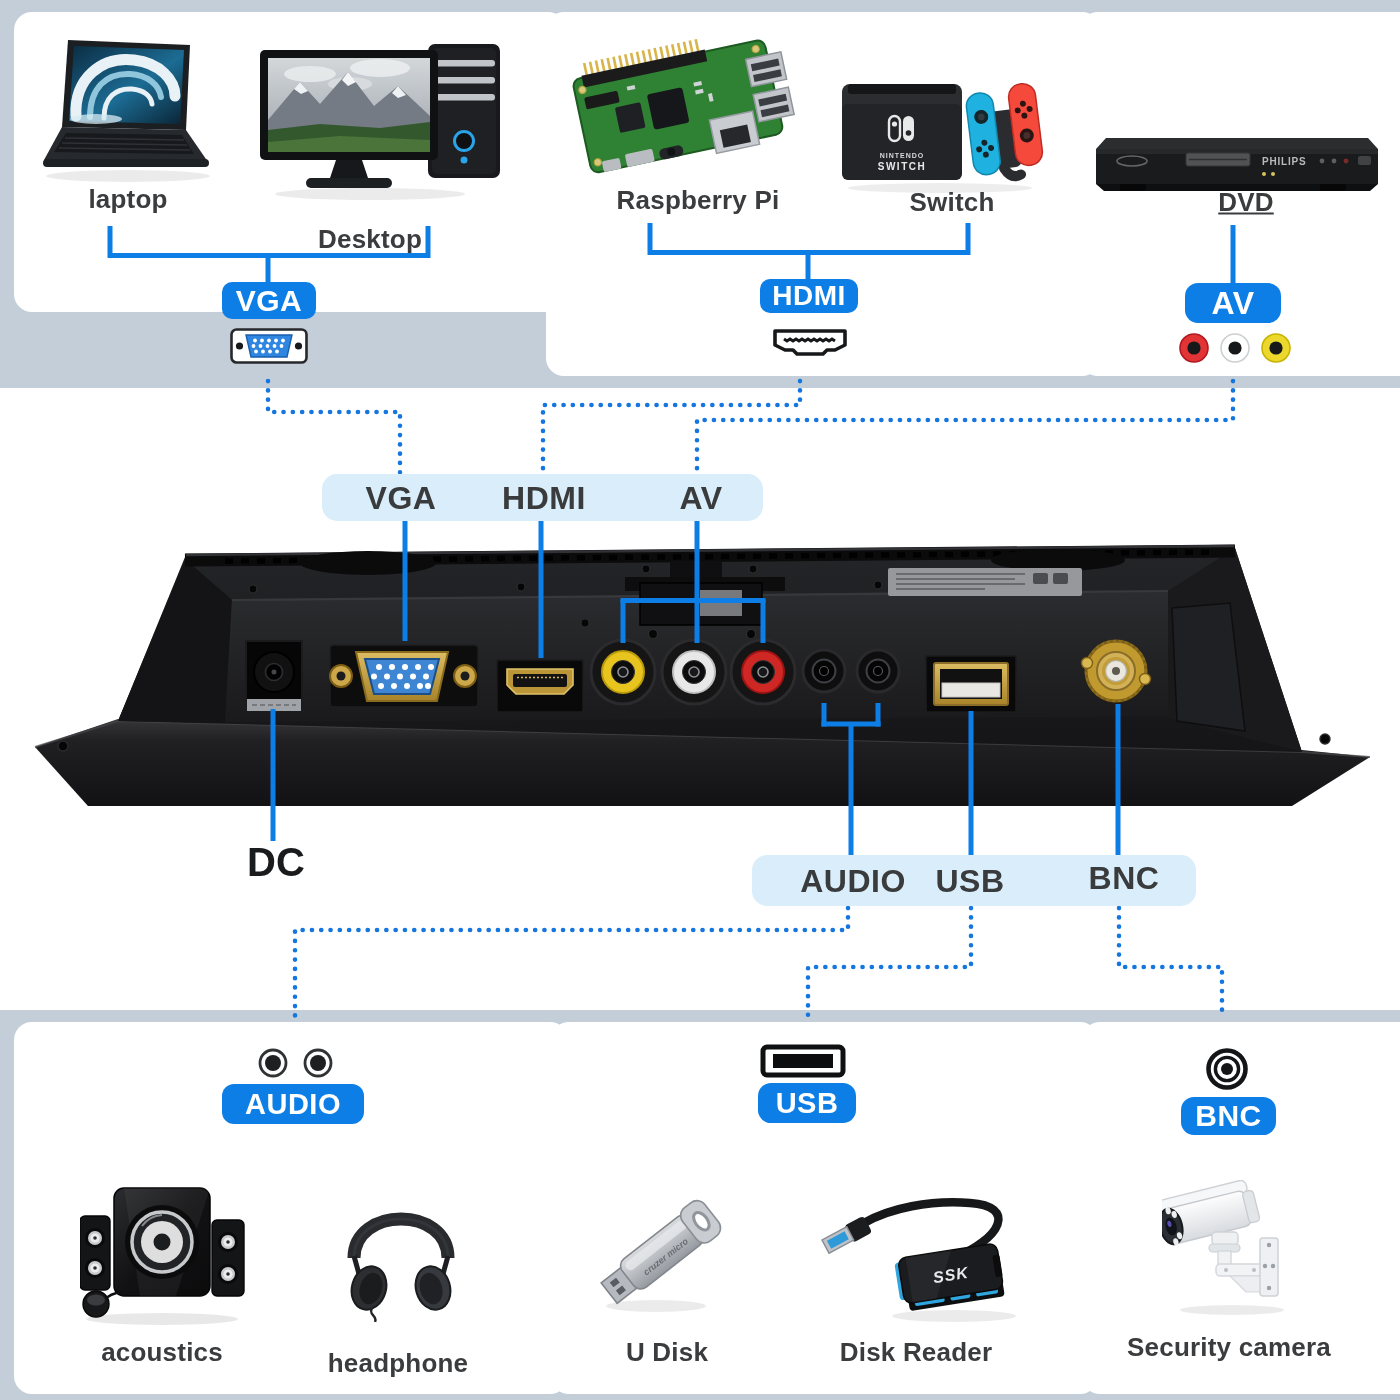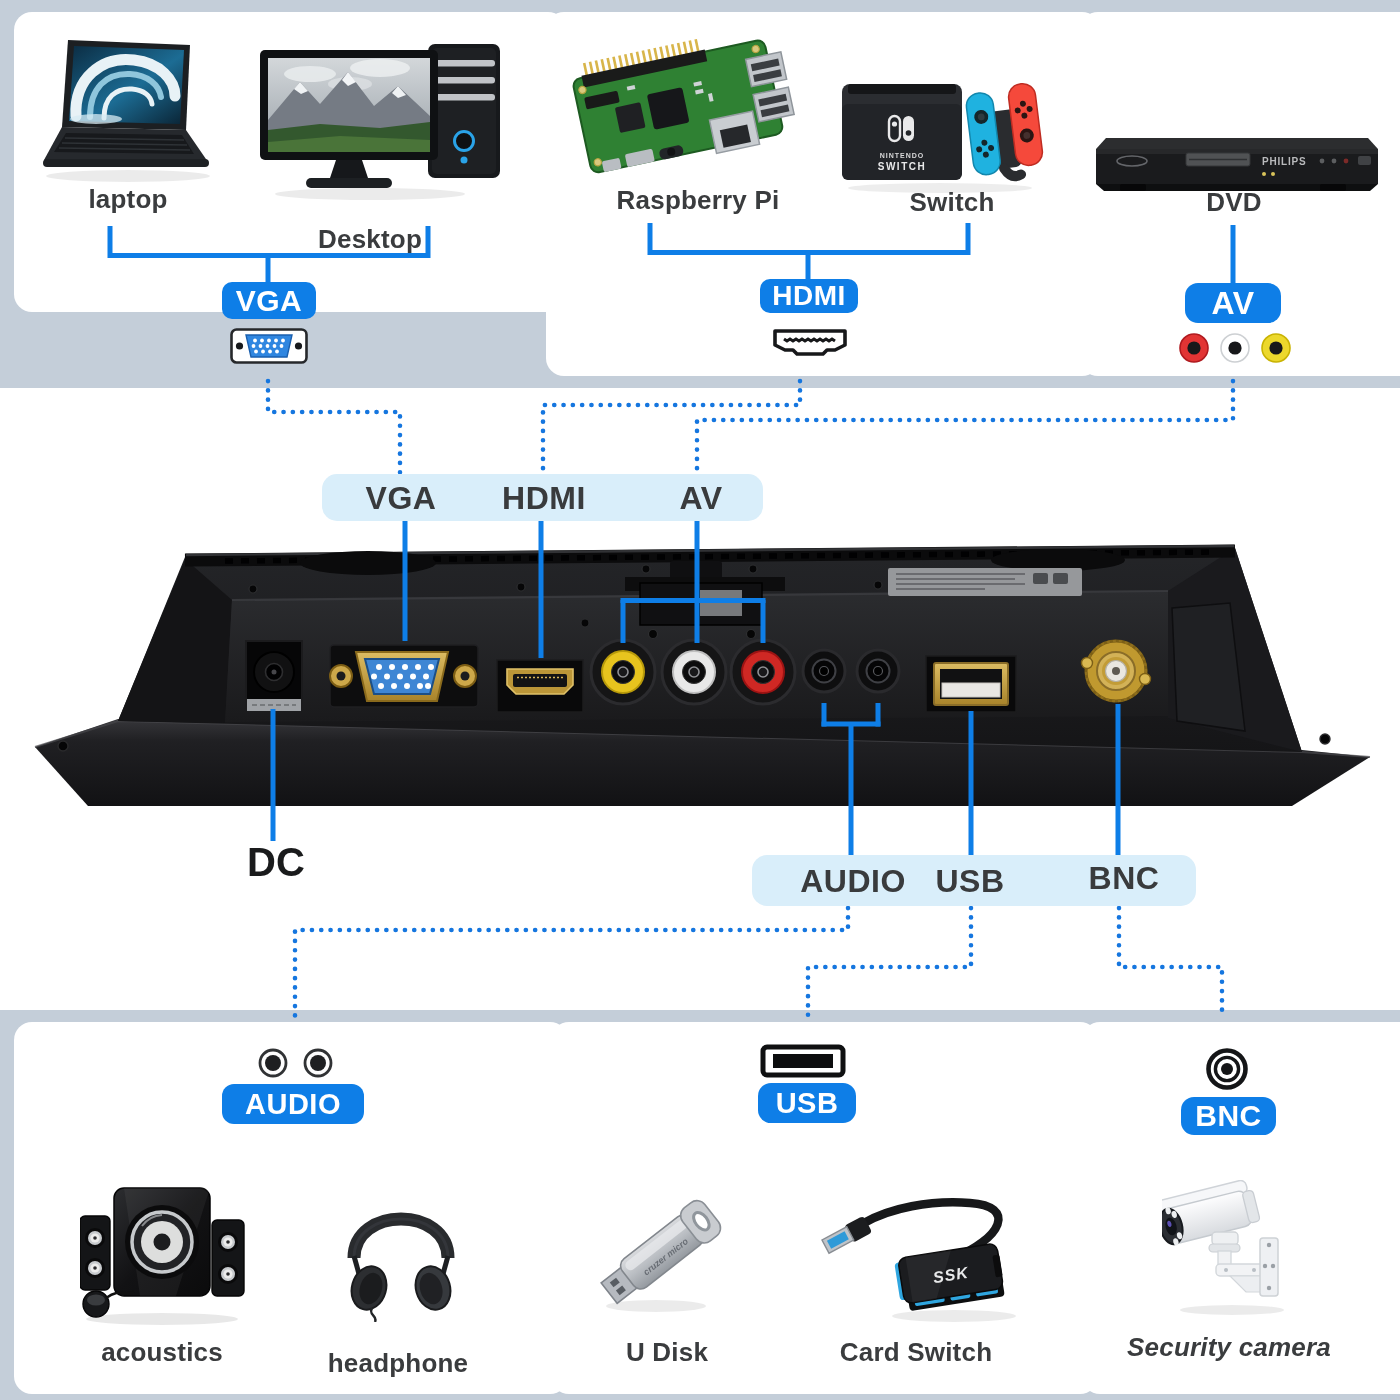--- a/index.html
+++ b/index.html
@@ -215,21 +215,21 @@
       <circle cx="172" cy="38" r="2" fill="#d8c35a"></circle>
         <circle cx="181" cy="38" r="2" fill="#d8c35a"></circle>
       <circle cx="230" cy="25" r="2.4" fill="#5c5e60"></circle>
         <circle cx="242" cy="25" r="2.4" fill="#5c5e60"></circle>
         <circle cx="254" cy="25" r="2.4" fill="#7c2a28"></circle>
       <rect x="266" y="20" width="13" height="9" rx="2" fill="#404245"></rect>
       <polygon points="4,48 286,48 278,55 12,55" fill="#0e0f10"></polygon>
       <rect x="28" y="48" width="26" height="7" rx="2" fill="#070708"></rect>
       <rect x="228" y="48" width="26" height="7" rx="2" fill="#070708"></rect>
     </svg>
-    <div class="dev-label" style="left:154px;top:190px;">DVD</div>
+    <div class="dev-label" style="left:166px;top:190px;text-decoration:underline;">DVD</div>
     <div class="btn" style="left:105px;top:271px;width:96px;height:40px;border-radius:13px;font-size:32px;">AV</div>
     <svg class="art" style="left:98px;top:320px;" width="114" height="32" viewBox="0 0 114 32">
       <circle cx="16" cy="16" r="14" fill="#e23434" stroke="#b01a1f" stroke-width="1.6"></circle>
       <circle cx="16" cy="16" r="6.6" fill="#17181a"></circle>
       <circle cx="57" cy="16" r="14" fill="#ffffff" stroke="#cdd0d3" stroke-width="1.6"></circle>
       <circle cx="57" cy="16" r="6.6" fill="#17181a"></circle>
       <circle cx="98" cy="16" r="14" fill="#ecd82c" stroke="#c9b303" stroke-width="1.6"></circle>
       <circle cx="98" cy="16" r="6.6" fill="#17181a"></circle>
     </svg>
   </div>
@@ -534,21 +534,21 @@
         <rect x="134" y="100" width="20" height="10" rx="2" fill="#2fa6e0"></rect>
         <rect x="160" y="100" width="22" height="10" rx="2" fill="#2fa6e0"></rect>
         <rect x="84" y="64" width="10" height="38" rx="4" fill="#2fa6e0"></rect>
         <rect x="88" y="60" width="100" height="46" rx="8" fill="#1b1c1f" stroke="#0a0a0b" stroke-width="1.5"></rect>
         <path d="M96,60 L142,60 L120,106 L96,106 Z" fill="#ffffff" opacity="0.05"></path>
         <text x="138" y="90" text-anchor="middle" font-size="16" font-weight="700" font-style="italic" fill="#e8e9ea" letter-spacing="1">SSK</text>
         <rect x="182" y="72" width="7" height="22" rx="2" fill="#0c0c0d"></rect>
       </g>
     </svg>
     <div class="dev-label" style="left:116px;top:330px;">U Disk</div>
-    <div class="dev-label" style="left:365px;top:330px;">Card Switch</div>
+    <div class="dev-label" style="left:365px;top:330px;">Disk Reader</div>
   </div>
 
   <div class="card" style="left:1082px;top:1022px;width:306px;height:372px;">
     <svg class="art" style="left:124px;top:26px;" width="42" height="42" viewBox="0 0 42 42">
       <circle cx="21" cy="21" r="18.5" fill="none" stroke="#141517" stroke-width="4.6"></circle>
       <circle cx="21" cy="21" r="11.6" fill="none" stroke="#141517" stroke-width="3.4"></circle>
       <circle cx="21" cy="21" r="6" fill="#141517"></circle>
     </svg>
     <div class="btn" style="left:99px;top:75px;width:95px;height:38px;border-radius:13px;font-size:30px;">BNC</div>
     <svg class="art" style="left:80px;top:158px;" width="134" height="136" viewBox="0 0 134 136">
@@ -577,16 +577,16 @@
       <rect x="54" y="84" width="56" height="12" rx="4" fill="#f2f3f5" stroke="#d3d7db" stroke-width="1.4"></rect>
       <polygon points="68,96 100,96 100,112 84,112" fill="#eceef1" stroke="#d3d7db" stroke-width="1.2"></polygon>
       <rect x="98" y="58" width="18" height="58" rx="3" fill="#eef0f3" stroke="#ced2d6" stroke-width="1.5"></rect>
       <circle cx="107" cy="65" r="2.2" fill="#9aa0a6"></circle>
         <circle cx="107" cy="108" r="2.2" fill="#9aa0a6"></circle>
         <circle cx="103" cy="86" r="2.2" fill="#9aa0a6"></circle>
         <circle cx="111" cy="86" r="2.2" fill="#9aa0a6"></circle>
       <circle cx="64" cy="90" r="2" fill="#b9bfc5"></circle>
         <circle cx="92" cy="90" r="2" fill="#b9bfc5"></circle>
     </svg>
-    <div class="dev-label" style="left:147px;top:325px;font-style:italic;">Security camera</div>
+    <div class="dev-label" style="left:147px;top:325px;">Security camera</div>
   </div>
 
 </div>
 
 </body></html>

